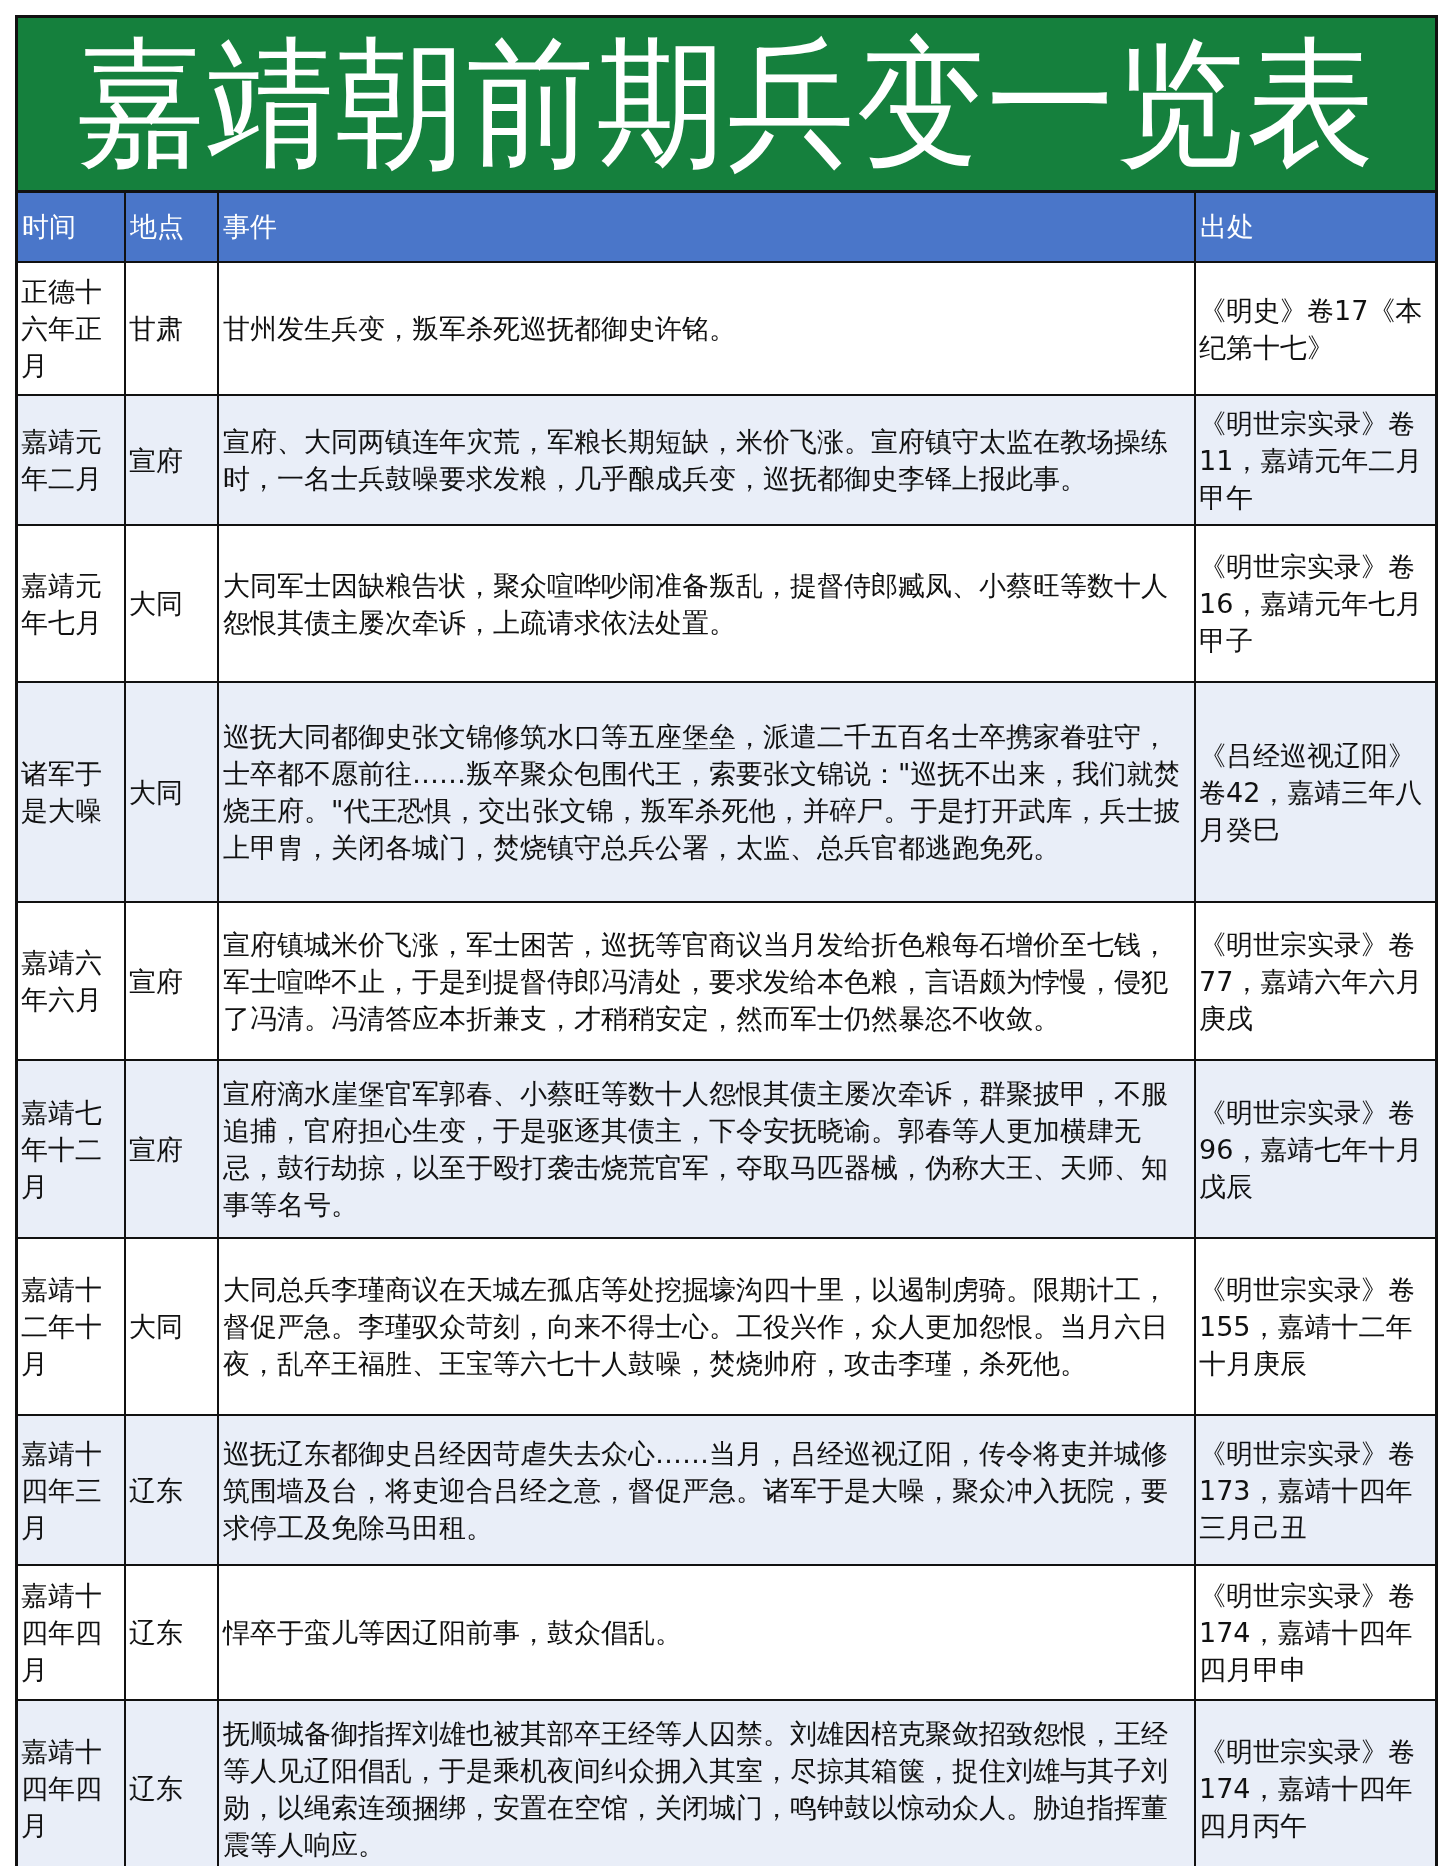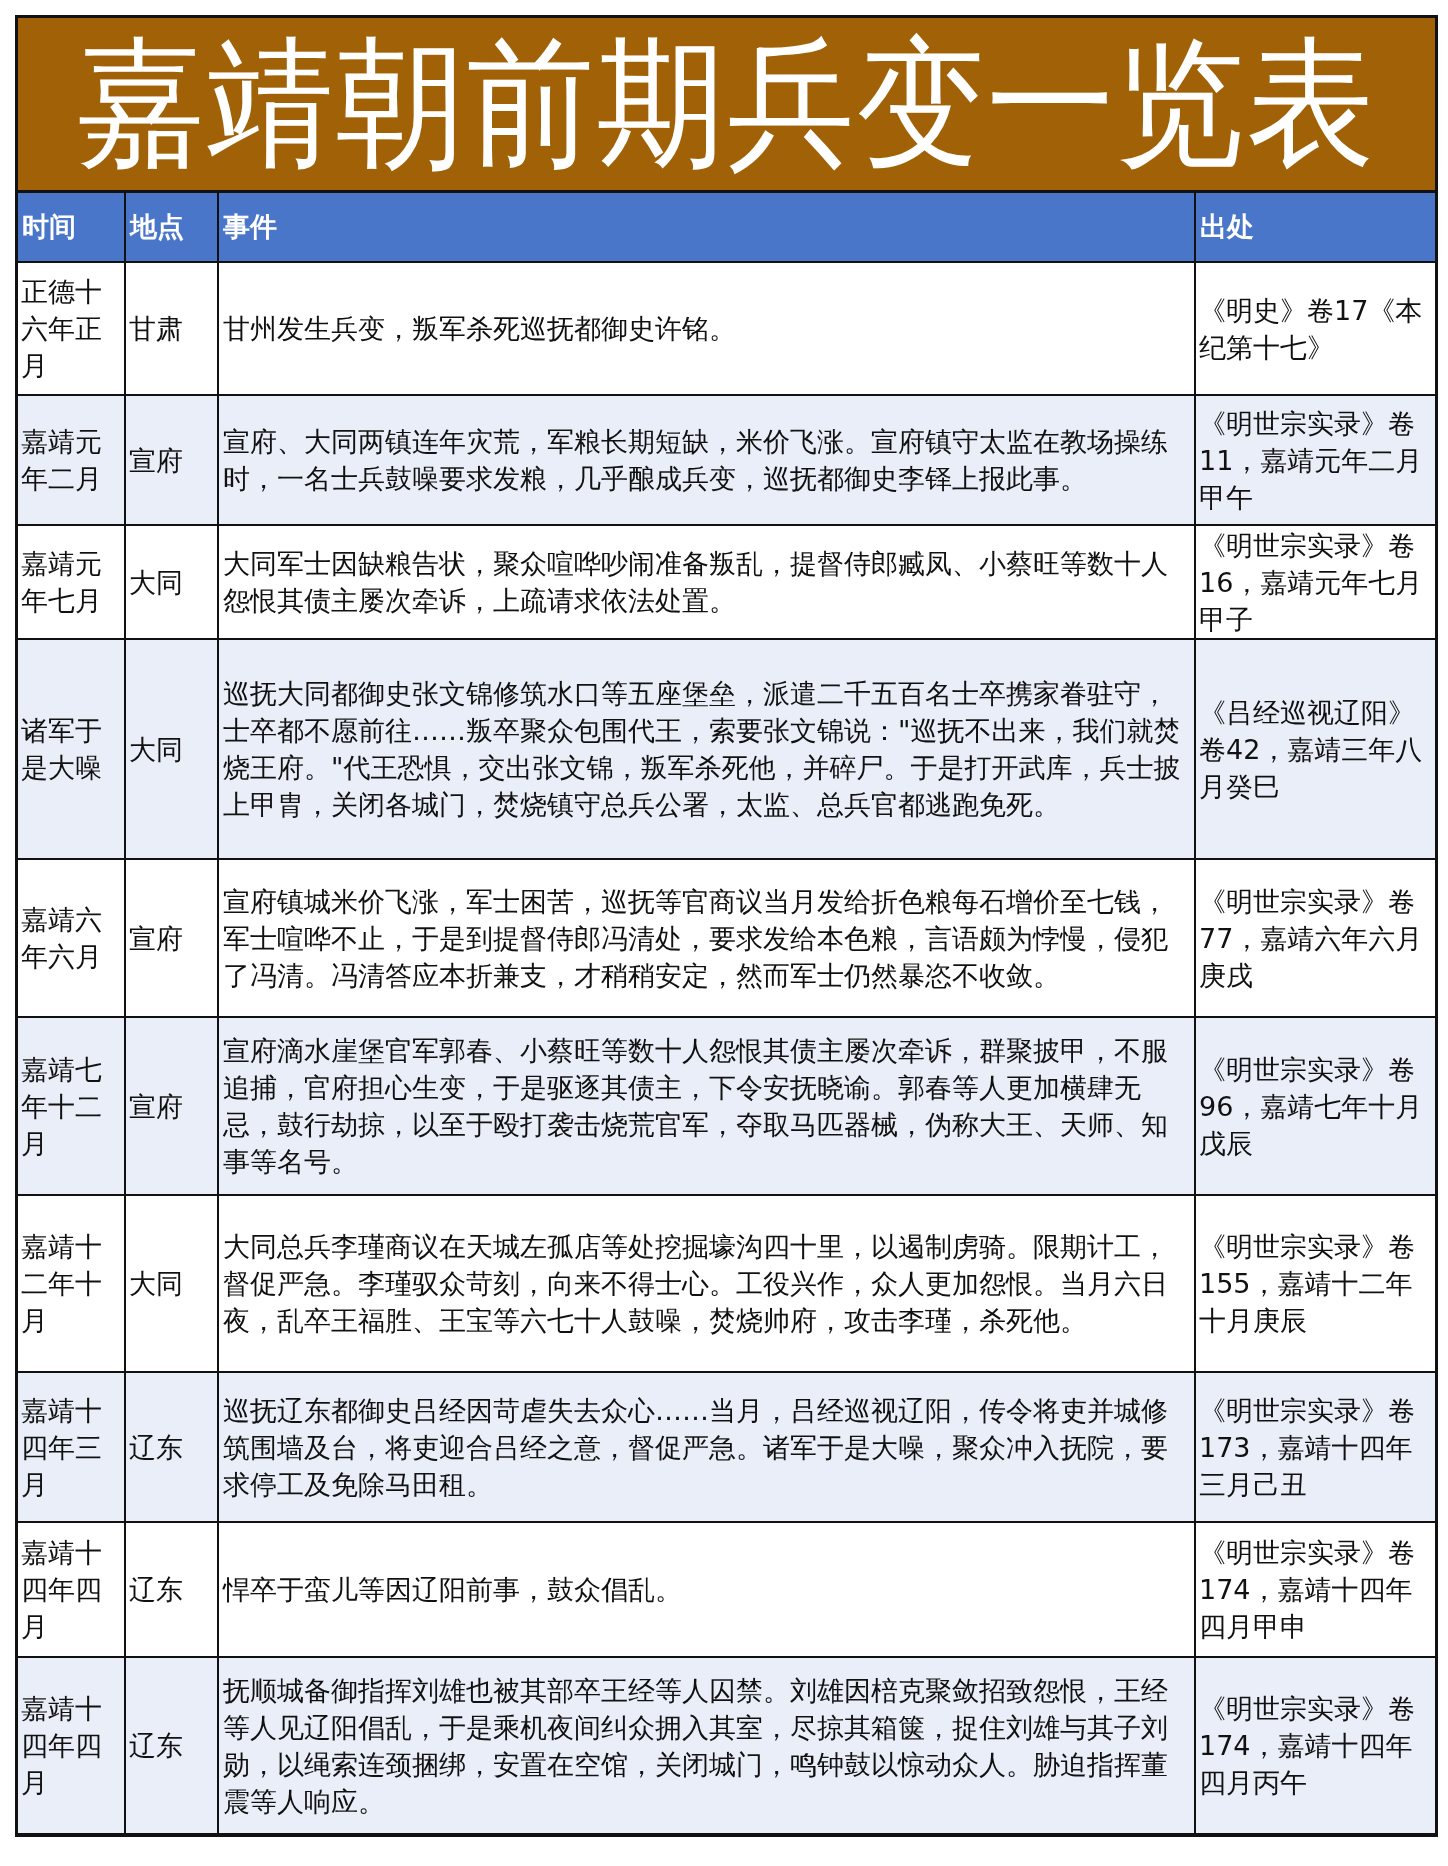--- a/index.html
+++ b/index.html
@@ -1,28 +1,28 @@
 <!DOCTYPE html>
 <html><head>
   <meta charset="utf-8">
   <style>
     html, body { margin: 0; padding: 0; background: #ffffff; }
     body { width: 1448px; height: 1866px; position: relative; overflow: hidden;
            font-family: "DejaVu Sans", "Liberation Sans", sans-serif; color: #111; }
     .sheet { position: absolute; left: 15px; top: 15px; width: 1417px;
              border: 3px solid #111; border-bottom-width: 4px; box-sizing: content-box; }
-    .title-bar { height: 172px; background: #a16207; display: flex; align-items: center;
+    .title-bar { height: 172px; background: #15803d; display: flex; align-items: center;
                  justify-content: center; border-bottom: 3px solid #111; }
     .title-text { color: #ffffff; font-size: 128px; line-height: 1; letter-spacing: 2px;
                   font-family: "DejaVu Sans", sans-serif; transform: scaleY(1.1); }
     table { border-collapse: collapse; width: 100%; table-layout: fixed; }
     col.c-time { width: 107px; } col.c-place { width: 93px; }
     col.c-event { width: 977px; } col.c-source { width: 240px; }
     th, td { border: 2px solid #111; vertical-align: middle; text-align: left; padding: 0 4px; }
-    th { background: #4a76c9; color: #ffffff; font-weight: bold; font-size: 27px; height: 68px;
+    th { background: #4a76c9; color: #ffffff; font-weight: normal; font-size: 27px; height: 68px;
          border-top: none; }
     tr > *:first-child { border-left: none; }
     tr > *:last-child { border-right: none; }
     tbody tr:last-child td { border-bottom: none; }
     td { font-size: 27px; line-height: 37px; }
     tr.alt td { background: #e9eef8; }
     tr.plain td { background: #ffffff; }
     td.time, td.place { padding: 0 3px; margin-top: 42px; }
     td.event { padding: 0 4px; }
     td.source { padding: 0 3px; }
@@ -55,21 +55,21 @@
         <td class="place">甘肃</td>
         <td class="event">甘州发生兵变，叛军杀死巡抚都御史许铭。</td>
         <td class="source">《明史》卷17《本纪第十七》</td>
       </tr>
       <tr class="alt" style="height:130px">
         <td class="time">嘉靖元年二月</td>
         <td class="place">宣府</td>
         <td class="event">宣府、大同两镇连年灾荒，军粮长期短缺，米价飞涨。宣府镇守太监在教场操练时，一名士兵鼓噪要求发粮，几乎酿成兵变，巡抚都御史李铎上报此事。</td>
         <td class="source">《明世宗实录》卷11，嘉靖元年二月甲午</td>
       </tr>
-      <tr class="plain" style="height:114px">
+      <tr class="plain" style="height:157px">
         <td class="time">嘉靖元年七月</td>
         <td class="place">大同</td>
         <td class="event">大同军士因缺粮告状，聚众喧哗吵闹准备叛乱，提督侍郎臧凤、小蔡旺等数十人怨恨其债主屡次牵诉，上疏请求依法处置。</td>
         <td class="source">《明世宗实录》卷16，嘉靖元年七月甲子</td>
       </tr>
       <tr class="alt" style="height:220px">
         <td class="time">诸军于是大噪</td>
         <td class="place">大同</td>
         <td class="event">巡抚大同都御史张文锦修筑水口等五座堡垒，派遣二千五百名士卒携家眷驻守，士卒都不愿前往……叛卒聚众包围代王，索要张文锦说："巡抚不出来，我们就焚烧王府。"代王恐惧，交出张文锦，叛军杀死他，并碎尸。于是打开武库，兵士披上甲胄，关闭各城门，焚烧镇守总兵公署，太监、总兵官都逃跑免死。</td>
         <td class="source">《吕经巡视辽阳》卷42，嘉靖三年八月癸巳</td>

